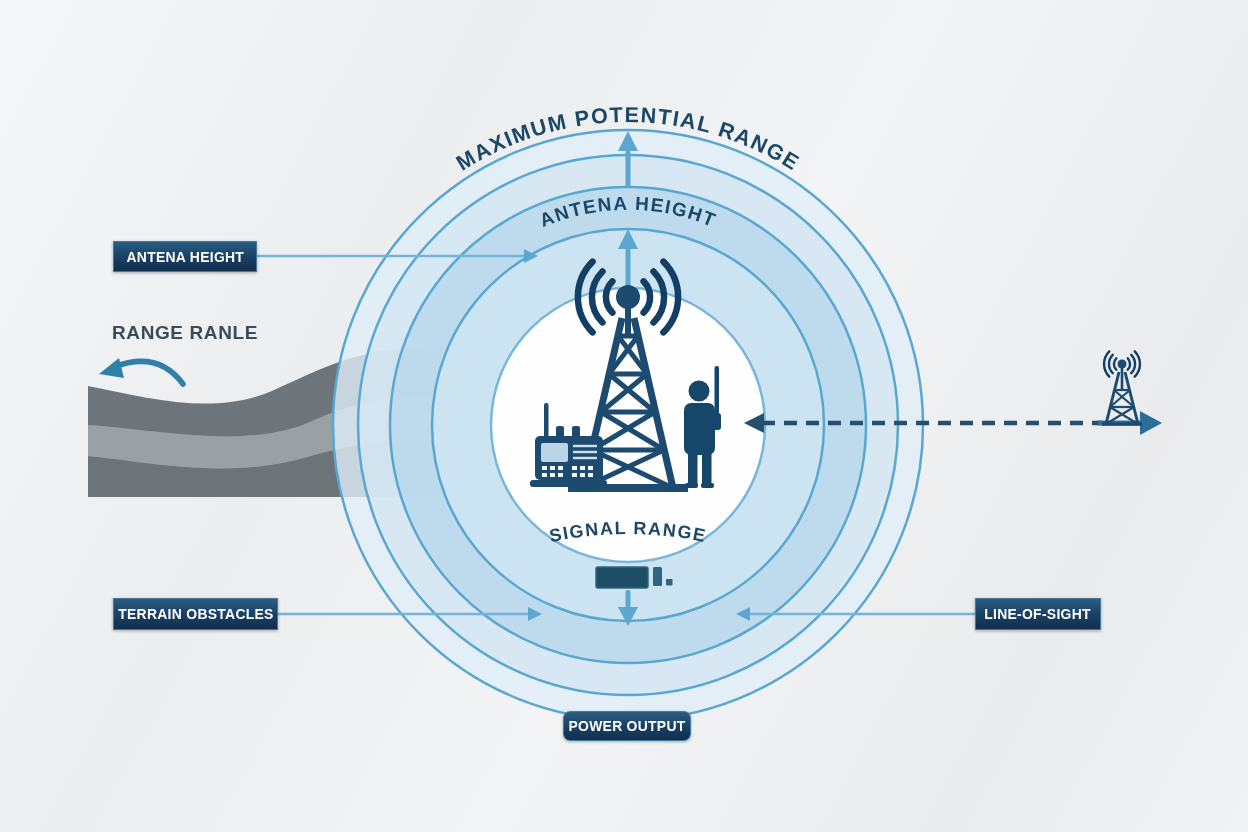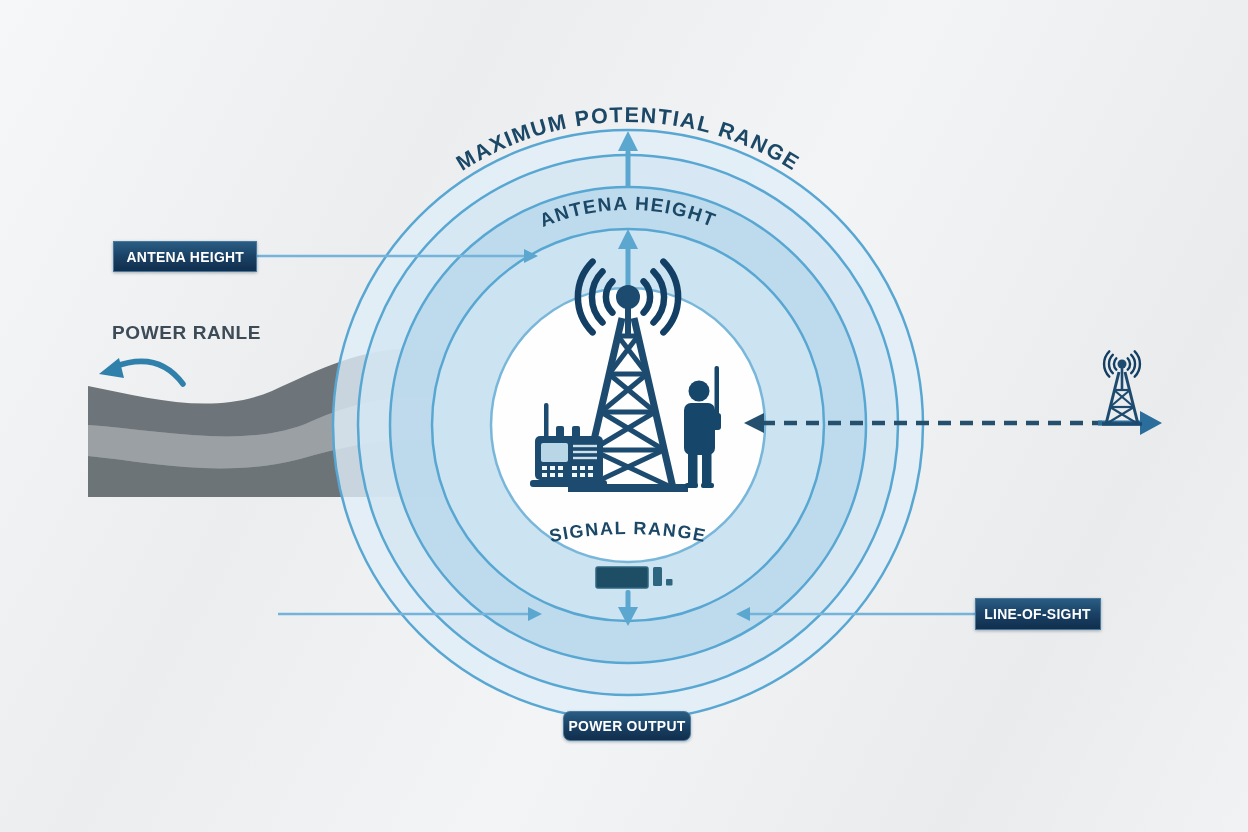--- a/index.html
+++ b/index.html
@@ -210,24 +210,27 @@
     <g>
       <path d="M 183,384 Q 158,350 114,367" stroke="#2f80ab" stroke-width="5.5" fill="none" stroke-linecap="round"></path>
       <polygon points="99,374 119,358 124,378" fill="#2f80ab"></polygon>
     </g>
   </svg>
 
   <div class="callout" style="left:113px; top:241px; width:144px; height:31px;">
     <span>ANTENA HEIGHT</span>
   </div>
 
+  <div class="callout" style="left:113px; top:598px; width:165px; height:32px;">
+    <span>TERRAIN OBSTACLES</span>
+  </div>
 
   <div class="callout" style="left:975px; top:598px; width:126px; height:32px;">
     <span>LINE-OF-SIGHT</span>
   </div>
 
   <div class="callout" style="left:563px; top:711px; width:128px; height:30px;border-radius:7px;">
     <span>POWER OUTPUT</span>
   </div>
 
-  <div class="base-range-label">POWER RANLE</div>
+  <div class="base-range-label">RANGE RANLE</div>
 
 </div>
 
 </body></html>

